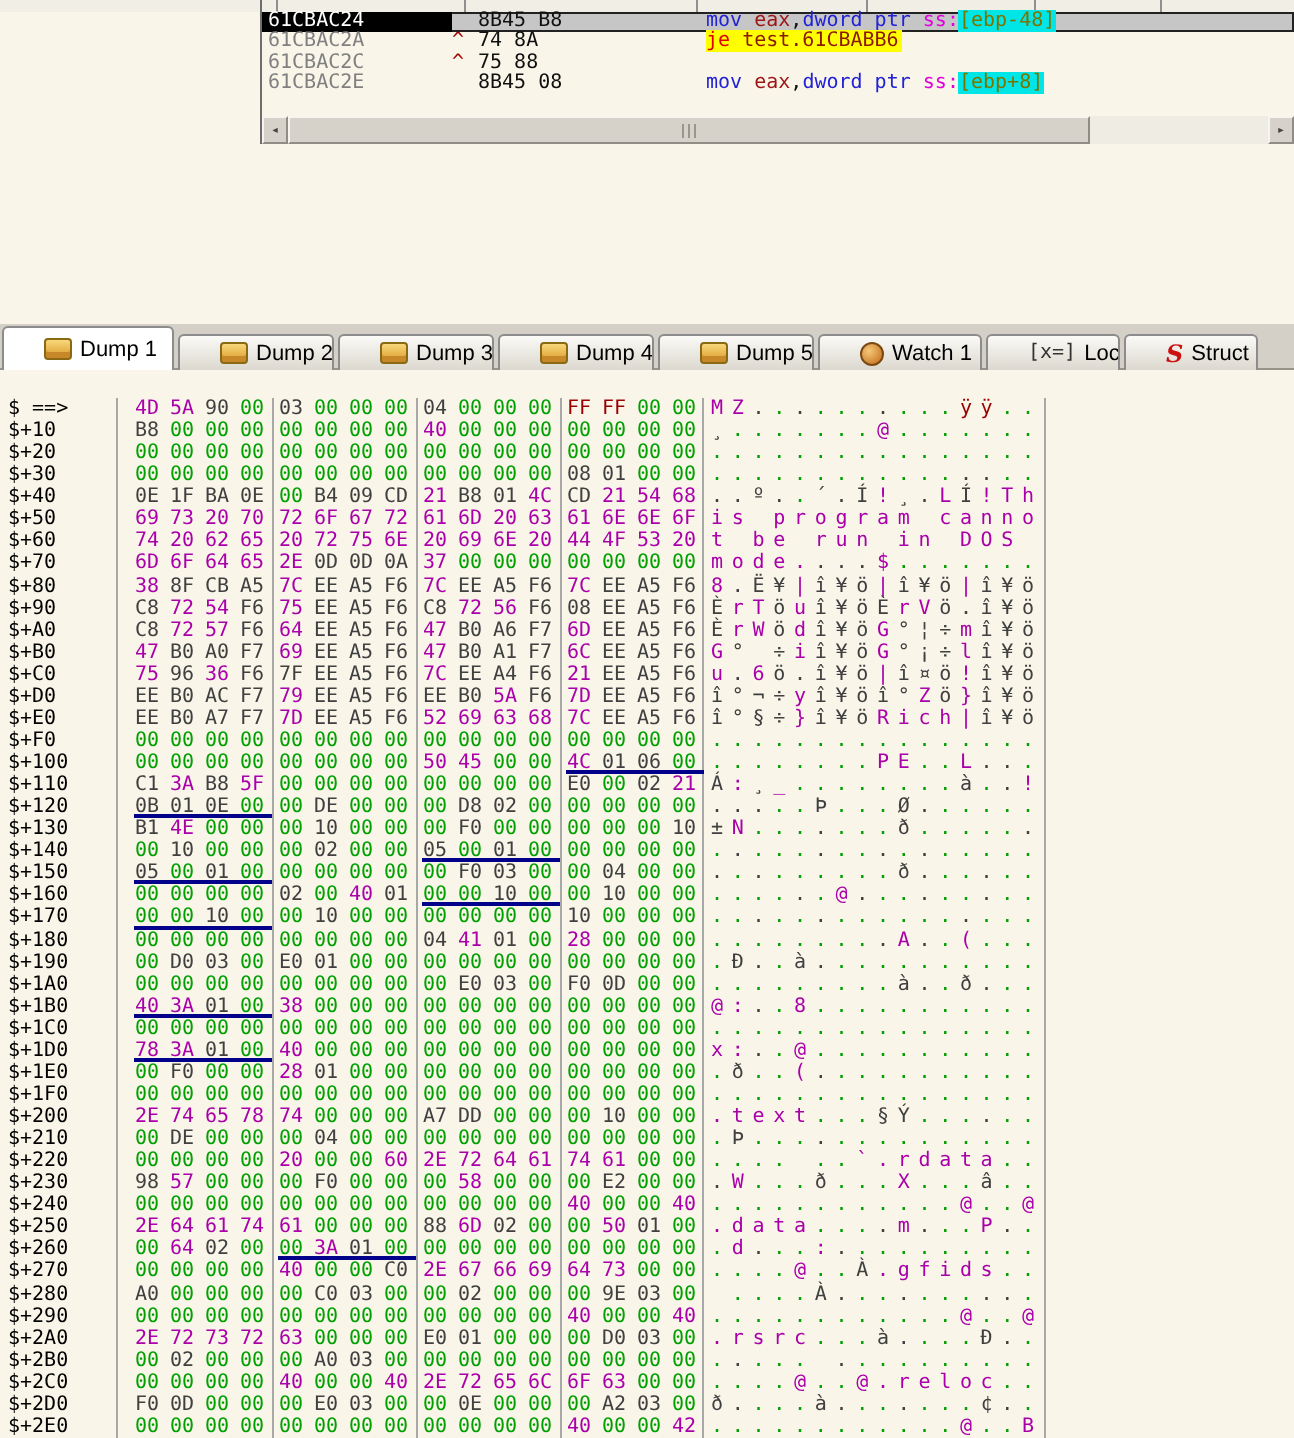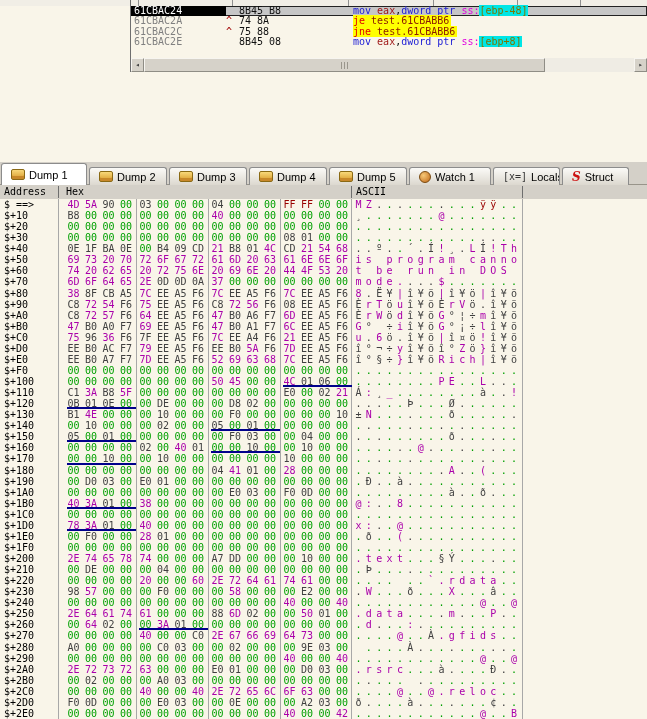--- a/index.html
+++ b/index.html
@@ -46,21 +46,21 @@
   #strack{flex:1;}
   
   #infopane{position:absolute;left:0;top:72px;width:647px;height:90px;box-sizing:border-box;
     background:#f9f5e9;border-top:1px solid #8a8a8a;border-bottom:1px solid #9a9a9a;padding-top:3px;}
   .il{height:13px;line-height:13px;padding-left:3px;white-space:pre;}
   .il.sel{background:#c4c4c4;}
   
   #tabbar{position:absolute;left:0;top:162px;width:647px;height:23px;background:#d4d0c8;
     display:flex;align-items:flex-end;gap:2px;padding-left:1px;box-sizing:border-box;
     box-shadow:inset 0 -1px 0 #98948a;}
-  .tab{display:flex;align-items:center;height:18px;box-sizing:border-box;padding:0 9px;
+  .tab{display:flex;align-items:center;height:18px;box-sizing:border-box;padding:0 20px;
     border:1px solid #8c8c8c;border-bottom:none;border-radius:3px 3px 0 0;
     background:linear-gradient(#fbfaf7,#dcd8cf);
     font-family:"Liberation Sans",sans-serif;font-size:11px;white-space:nowrap;overflow:hidden;flex:0 0 auto;}
   .tab.active{background:#fff;height:22px;}
   .icon{display:inline-block;margin-right:4px;flex:0 0 auto;}
   .icon-dump{width:12px;height:9px;border:1px solid #8a6914;border-radius:2px;
     background:linear-gradient(#f8d87a,#d89a2a);box-shadow:inset 0 -3px 0 #c8882a;}
   .icon-watch{width:10px;height:10px;border:1px solid #7a4a10;border-radius:50%;
     background:radial-gradient(circle at 35% 35%,#f6c878,#c06818);}
   .icon-locals{font-family:"DejaVu Sans Mono",monospace;font-size:10px;color:#333;}
@@ -90,21 +90,21 @@
         <div class="tick" style="left: 232px;"></div>
         <div class="tick" style="left: 348px;"></div>
         <div class="tick" style="left: 433px;"></div>
         <div class="tick" style="left: 517px;"></div>
         <div class="tick" style="left: 580px;"></div>
       </div>
     <div id="sideline"></div>
     <div id="disasm-rows">
         <div class="drow sel"><span class="daddr">61CBAC24</span><span class="dbytes"><span class="dpre"></span><span class="dbtxt">8B45 B8</span></span><span class="dinstr"><span class="tk-mnem">mov </span><span class="tk-reg">eax</span><span class="tk-plain">,</span><span class="tk-mnem">dword ptr </span><span class="tk-seg">ss:</span><span class="tk-memhl">[ebp-48]</span></span></div>
         <div class="drow"><span class="daddr">61CBAC2A</span><span class="dbytes"><span class="dpre">^</span><span class="dbtxt">74 8A</span></span><span class="dinstr"><span class="hlyellow"><span class="tk-jmp">je </span><span class="tk-target">test.61CBABB6</span></span></span></div>
-        <div class="drow"><span class="daddr">61CBAC2C</span><span class="dbytes"><span class="dpre">^</span><span class="dbtxt">75 88</span></span><span class="dinstr"><span class="hlyellow"><span class="tk-jmp">jne </span><span class="tk-target">test.61CBABB6</span></span></span></div>
+        <div class="drow"><span class="daddr">61CBAC2C</span><span class="dbytes"><span class="dpre">^</span><span class="dbtxt">75 88</span></span></div>
         <div class="drow"><span class="daddr">61CBAC2E</span><span class="dbytes"><span class="dpre"></span><span class="dbtxt">8B45 08</span></span><span class="dinstr"><span class="tk-mnem">mov </span><span class="tk-reg">eax</span><span class="tk-plain">,</span><span class="tk-mnem">dword ptr </span><span class="tk-seg">ss:</span><span class="tk-memhl">[ebp+8]</span></span></div>
       </div>
     <div id="hscroll">
       <div class="sbtn">◂</div>
       <div id="sthumb">
           <div id="sgrip"></div>
         </div>
       <div id="strack"></div>
       <div class="sbtn">▸</div>
     </div>
@@ -139,28 +139,20 @@
       <div class="tab" style="width: 67px;">
         <span class="icon icon-locals">[x=]</span>
         <span class="tlabel">Locals</span>
       </div>
       <div class="tab" style="width: 67px;">
         <span class="icon icon-struct">S</span>
         <span class="tlabel">Struct</span>
       </div>
     </div>
 
-  <div id="dumpheader">
-    <span style="left:4px;">Address</span>
-    <span style="left:66px;">Hex</span>
-    <span style="left:356px;">ASCII</span>
-    <div class="hnotch" style="left:58px;"></div>
-    <div class="hnotch" style="left:351px;"></div>
-    <div class="hnotch" style="left:522px;"></div>
-  </div>
 
   <div id="dump-body">
       <div class="vsep" style="left: 58px;"></div>
       <div class="vsep" style="left: 136px;"></div>
       <div class="vsep" style="left: 208px;"></div>
       <div class="vsep" style="left: 280px;"></div>
       <div class="vsep" style="left: 351px;"></div>
       <div class="vsep" style="left: 522px;"></div>
       <div class="hrow">
         <span class="da">$ ==&gt;</span>

